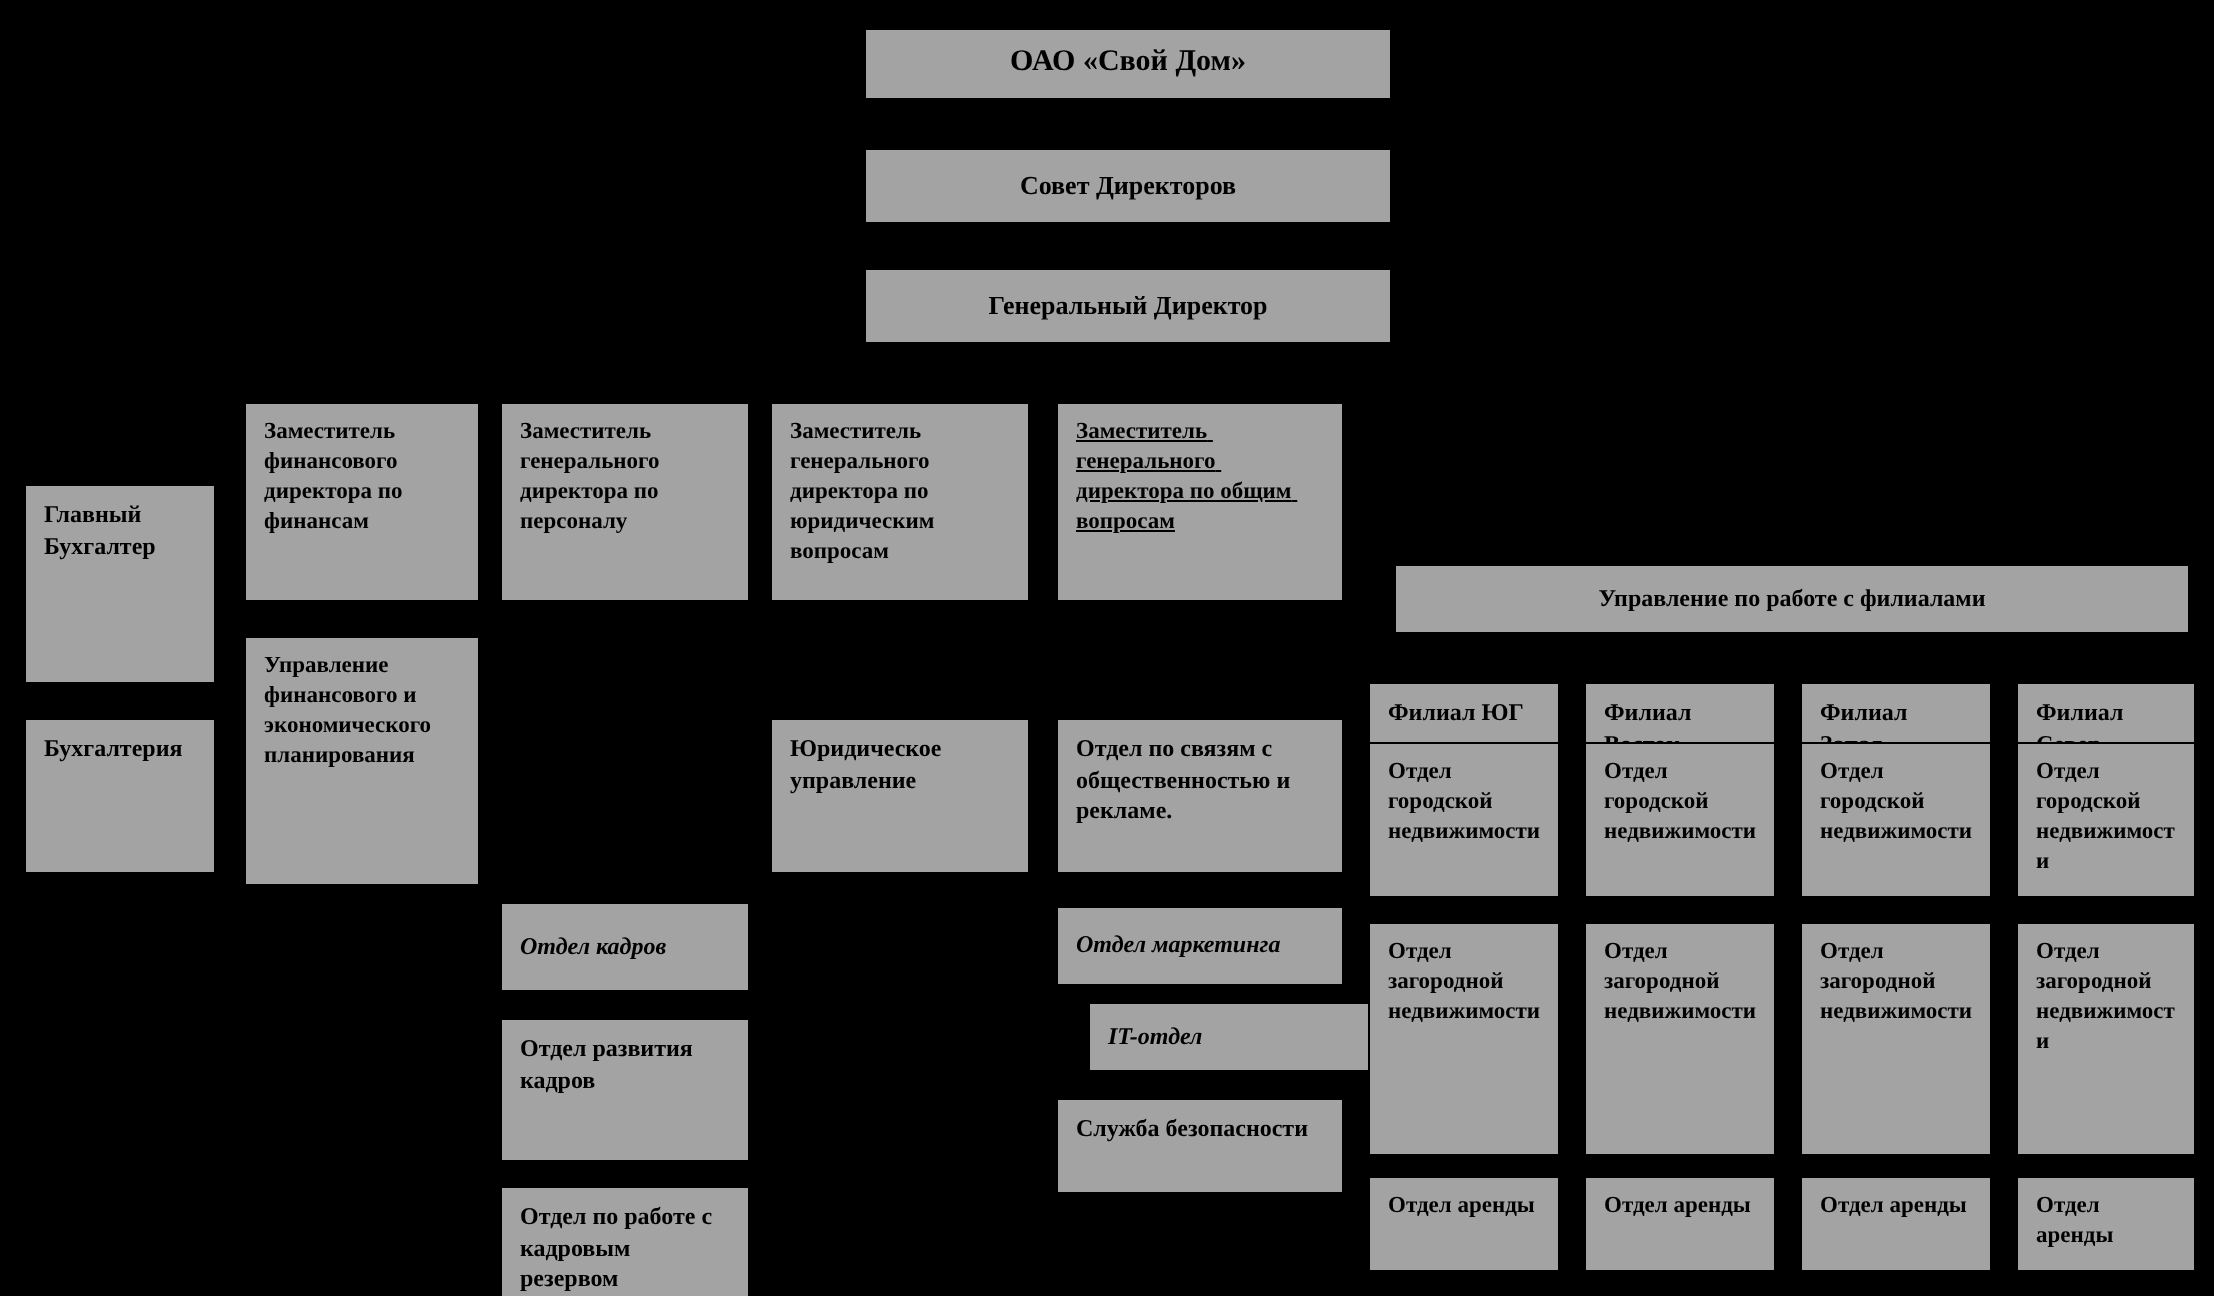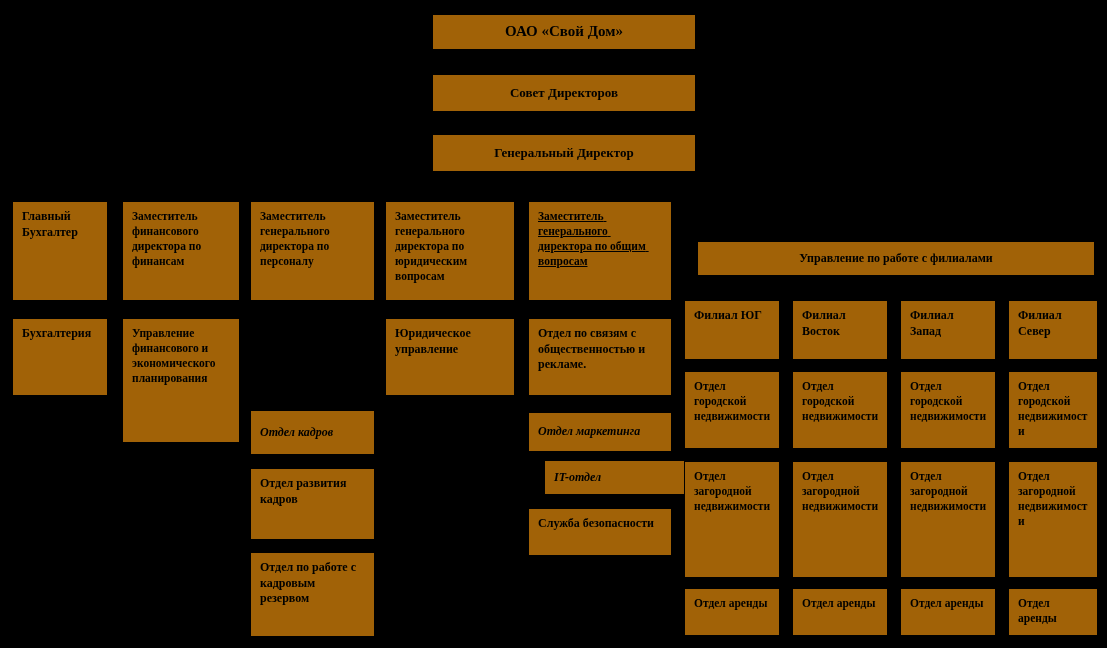--- a/index.html
+++ b/index.html
@@ -10,21 +10,21 @@
   #chart-root {
     position: relative;
     width: 1107px;
     height: 648px;
     background: #000000;
     overflow: hidden;
     font-family: "Liberation Serif", "DejaVu Serif", serif;
   }
   .node {
     position: absolute;
-    background: #a16207;
+    background: #a3a3a3;
     color: #000000;
     border: 1px solid #000000;
     box-sizing: border-box;
     font-weight: bold;
     overflow: hidden;
     line-height: 1.30;
   }
   .node .txt {
     display: block;
     white-space: pre-wrap;
@@ -45,21 +45,21 @@
   }
   .node.leftmid {
     text-align: left;
     display: flex;
     align-items: center;
     padding: 2px 8px 2px 9px;
     font-style: italic;
   }
   .f15 { font-size: 15px; }
   .f13 { font-size: 13px; }
-  .f12 { font-size: 12px; }
+  .f12 { font-size: 12px; margin-top: 41px; }
   .f115 { font-size: 11.5px; }
 </style>
 </head>
 <body>
 
 <div id="chart-root">
 
   <div class="node center f15" style="left:432px; top:14px; width:264px; height:36px;">
     <span class="txt">ОАО «Свой Дом»</span>
   </div>

